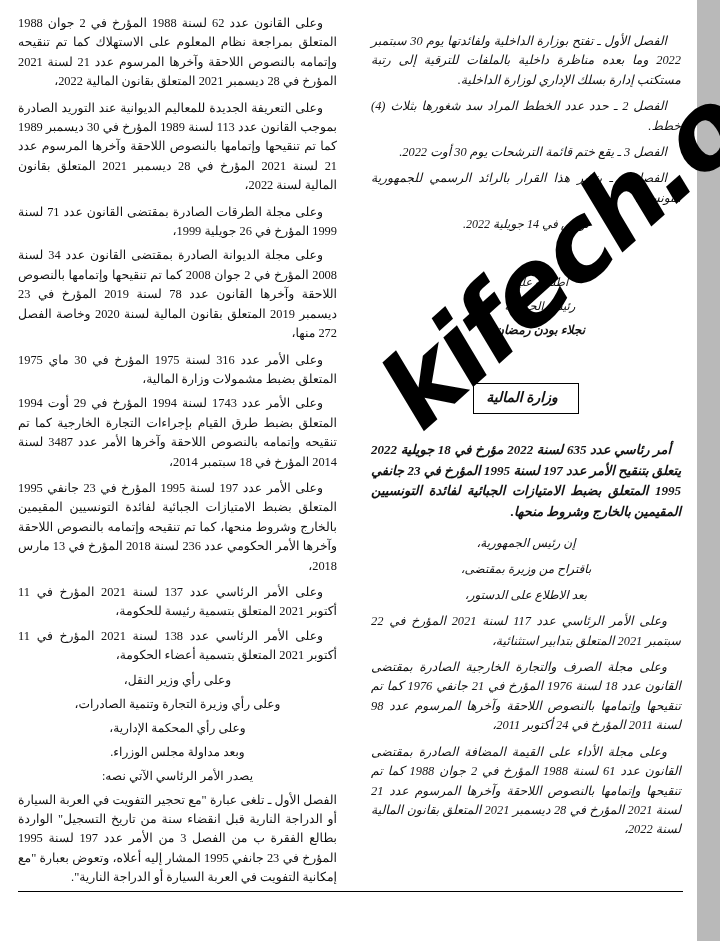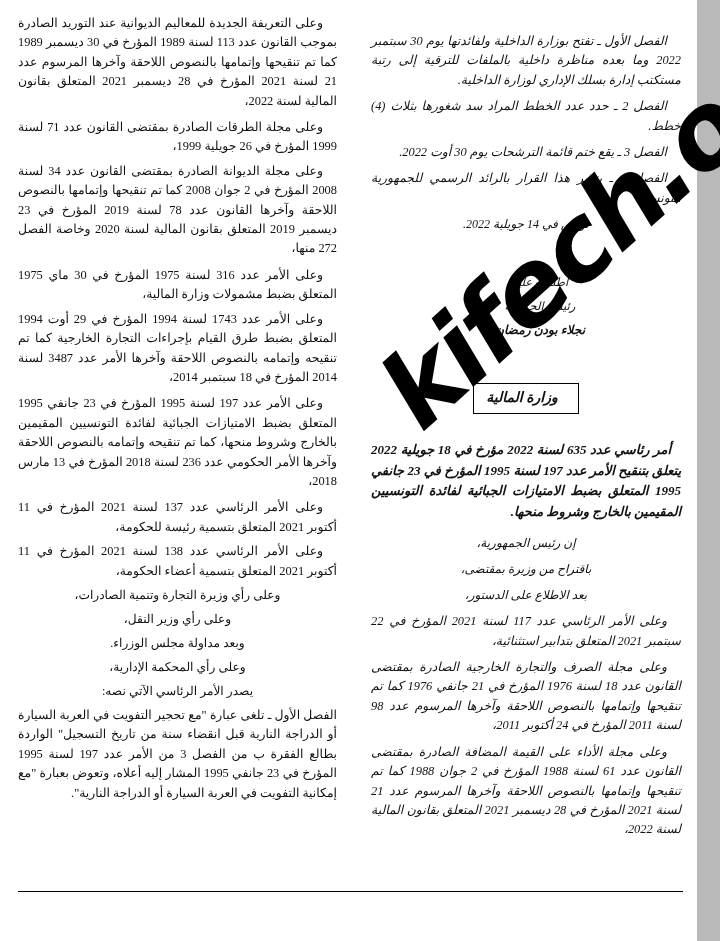--- a/index.html
+++ b/index.html
@@ -270,32 +270,33 @@
       <p class="preamble">بعد الاطلاع على الدستور،</p>
 
       <p class="para">وعلى الأمر الرئاسي عدد 117 لسنة 2021 المؤرخ في 22 سبتمبر 2021 المتعلق بتدابير استثنائية،</p>
       <p class="para">وعلى مجلة الصرف والتجارة الخارجية الصادرة بمقتضى القانون عدد 18 لسنة 1976 المؤرخ في 21 جانفي 1976 كما تم تنقيحها وإتمامها بالنصوص اللاحقة وآخرها المرسوم عدد 98 لسنة 2011 المؤرخ في 24 أكتوبر 2011،</p>
       <p class="para">وعلى مجلة الأداء على القيمة المضافة الصادرة بمقتضى القانون عدد 61 لسنة 1988 المؤرخ في 2 جوان 1988 كما تم تنقيحها وإتمامها بالنصوص اللاحقة وآخرها المرسوم عدد 21 لسنة 2021 المؤرخ في 28 ديسمبر 2021 المتعلق بقانون المالية لسنة 2022،</p>
 
     </div>
 
     <div class="col col-left">
 
+      <p class="para">وعلى القانون عدد 62 لسنة 1988 المؤرخ في 2 جوان 1988 المتعلق بمراجعة نظام المعلوم على الاستهلاك كما تم تنقيحه وإتمامه بالنصوص اللاحقة وآخرها المرسوم عدد 21 لسنة 2021 المؤرخ في 28 ديسمبر 2021 المتعلق بقانون المالية 2022،</p>
       <p class="para">وعلى التعريفة الجديدة للمعاليم الديوانية عند التوريد الصادرة بموجب القانون عدد 113 لسنة 1989 المؤرخ في 30 ديسمبر 1989 كما تم تنقيحها وإتمامها بالنصوص اللاحقة وآخرها المرسوم عدد 21 لسنة 2021 المؤرخ في 28 ديسمبر 2021 المتعلق بقانون المالية لسنة 2022،</p>
       <p class="para tight">وعلى مجلة الطرقات الصادرة بمقتضى القانون عدد 71 لسنة 1999 المؤرخ في 26 جويلية 1999،</p>
       <p class="para">وعلى مجلة الديوانة الصادرة بمقتضى القانون عدد 34 لسنة 2008 المؤرخ في 2 جوان 2008 كما تم تنقيحها وإتمامها بالنصوص اللاحقة وآخرها القانون عدد 78 لسنة 2019 المؤرخ في 23 ديسمبر 2019 المتعلق بقانون المالية لسنة 2020 وخاصة الفصل 272 منها،</p>
       <p class="para tight">وعلى الأمر عدد 316 لسنة 1975 المؤرخ في 30 ماي 1975 المتعلق بضبط مشمولات وزارة المالية،</p>
       <p class="para">وعلى الأمر عدد 1743 لسنة 1994 المؤرخ في 29 أوت 1994 المتعلق بضبط طرق القيام بإجراءات التجارة الخارجية كما تم تنقيحه وإتمامه بالنصوص اللاحقة وآخرها الأمر عدد 3487 لسنة 2014 المؤرخ في 18 سبتمبر 2014،</p>
       <p class="para">وعلى الأمر عدد 197 لسنة 1995 المؤرخ في 23 جانفي 1995 المتعلق بضبط الامتيازات الجبائية لفائدة التونسيين المقيمين بالخارج وشروط منحها، كما تم تنقيحه وإتمامه بالنصوص اللاحقة وآخرها الأمر الحكومي عدد 236 لسنة 2018 المؤرخ في 13 مارس 2018،</p>
       <p class="para tight">وعلى الأمر الرئاسي عدد 137 لسنة 2021 المؤرخ في 11 أكتوبر 2021 المتعلق بتسمية رئيسة للحكومة،</p>
       <p class="para tight">وعلى الأمر الرئاسي عدد 138 لسنة 2021 المؤرخ في 11 أكتوبر 2021 المتعلق بتسمية أعضاء الحكومة،</p>
+      <p class="centered-line">وعلى رأي وزير النقل،</p>
       <p class="centered-line">وعلى رأي وزيرة التجارة وتنمية الصادرات،</p>
-      <p class="centered-line">وعلى رأي وزير النقل،</p>
+      <p class="centered-line">وعلى رأي المحكمة الإدارية،</p>
       <p class="centered-line">وبعد مداولة مجلس الوزراء.</p>
-      <p class="centered-line">وعلى رأي المحكمة الإدارية،</p>
 
       <p class="centered-line">يصدر الأمر الرئاسي الآتي نصه:</p>
 
       <p class="para noindent">الفصل الأول ـ تلغى عبارة "مع تحجير التفويت في العربة السيارة أو الدراجة النارية قبل انقضاء سنة من تاريخ التسجيل" الواردة بطالع الفقرة ب من الفصل 3 من الأمر عدد 197 لسنة 1995 المؤرخ في 23 جانفي 1995 المشار إليه أعلاه، وتعوض بعبارة "مع إمكانية التفويت في العربة السيارة أو الدراجة النارية".</p>
 
     </div>
 
   </div>
 
   <div class="watermark">

